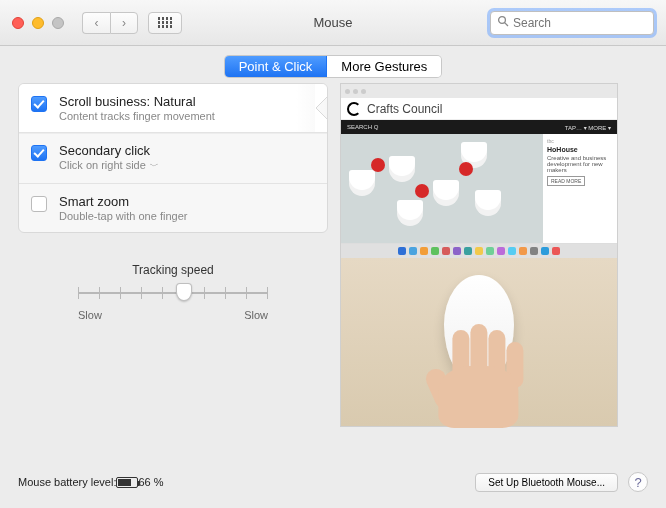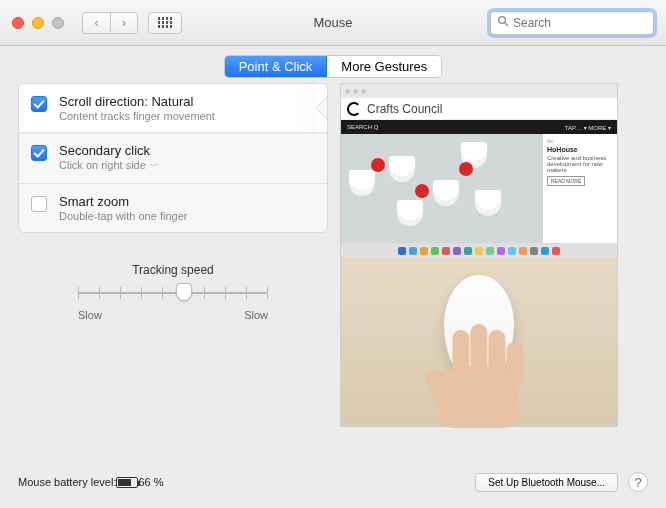--- a/index.html
+++ b/index.html
@@ -157,21 +157,21 @@
     <button class="segbtn active">Point &amp; Click</button>
     <button class="segbtn">More Gestures</button>
   </div>
 </div>
 
 <div class="content">
   <div class="left">
     <div class="optlist">
       <div class="opt selected">
         <div class="chk on"></div>
-        <div class="title">Scroll direction: Natural</div>
+        <div class="title">Scroll business: Natural</div>
         <div class="sub">Content tracks finger movement</div>
       </div>
       <div class="opt">
         <div class="chk on"></div>
         <div class="title">Secondary click</div>
         <div class="sub">
           <span>Click on right side</span><span class="chev">﹀</span>
         </div>
       </div>
       <div class="opt">

